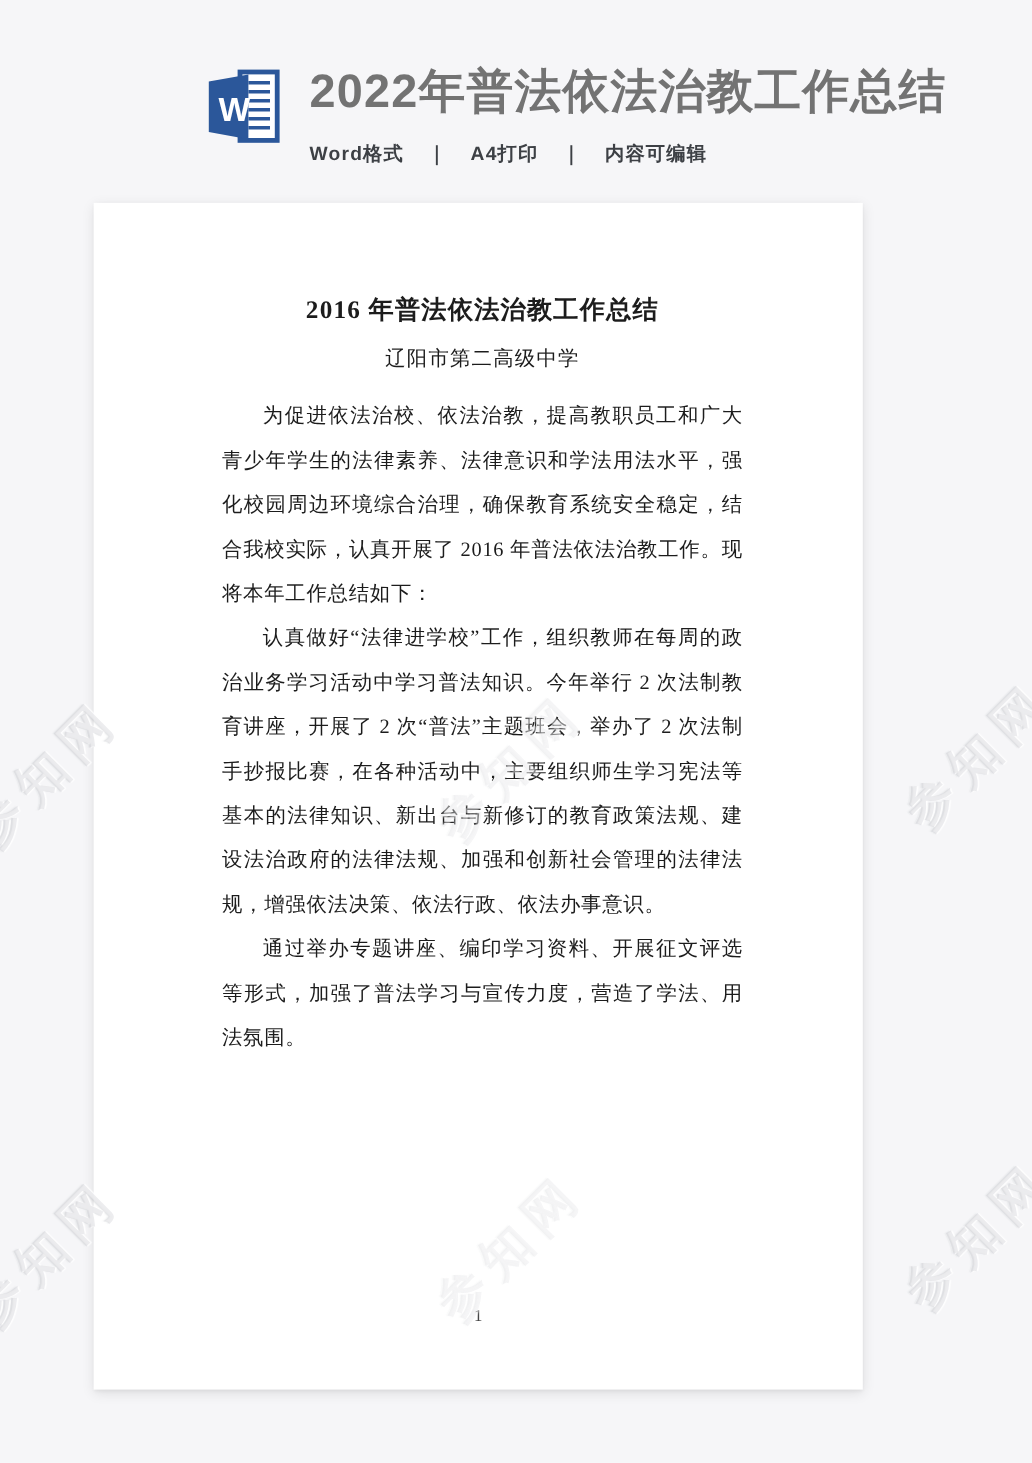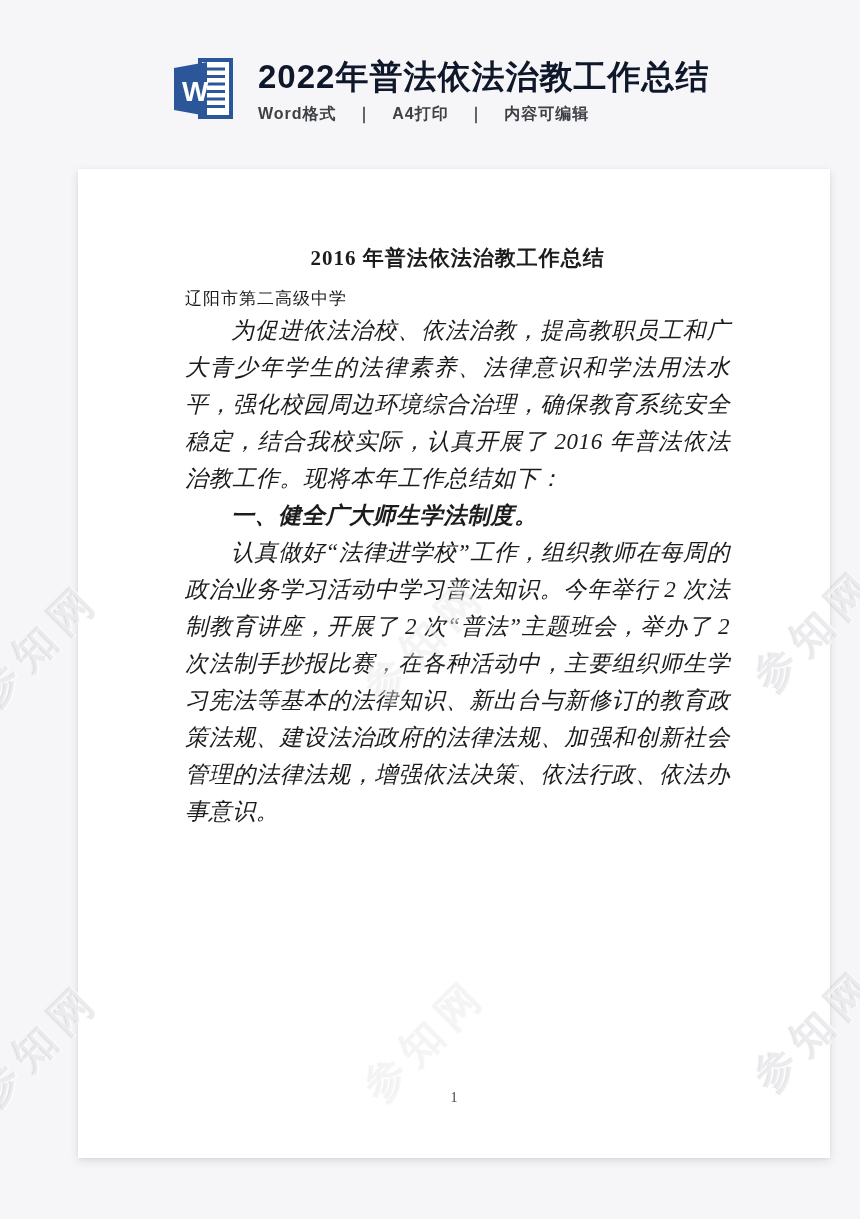--- a/index.html
+++ b/index.html
@@ -16,67 +16,68 @@
   .header {
     position: absolute;
     left: 170px; top: 55px;
     display: flex;
     align-items: flex-start;
     gap: 22px;
   }
   .word-icon { width: 66px; height: 68px; flex: 0 0 auto; }
   .header-text { display: flex; flex-direction: column; }
   .site-title {
-    font-size: 33px;
+    font-size: 39px;
     font-weight: bold;
-    color: #0f172a;
+    color: #737373;
     letter-spacing: 1px;
     line-height: 44px;
     white-space: nowrap;
   }
   .meta-line {
-    margin-top: 5px;
+    margin-top: 19px;
     font-size: 16px;
     font-weight: bold;
     color: #3d4045;
     letter-spacing: 1px;
   }
   .meta-line .sep { margin: 0 14px; color: #3d4045; }
 
   
   .doc-page {
     position: absolute;
     left: 78px; top: 169px;
-    width: 752px; height: 989px;
+    width: 641px; height: 989px;
     background: #ffffff;
     box-shadow: 0 3px 10px rgba(0,0,0,0.10), 0 1px 3px rgba(0,0,0,0.06);
     padding: 74px 100px 0 107px;
     font-family: "Liberation Serif", "DejaVu Serif", serif;
     color: #1c1c1c;
   }
   .doc-title {
     text-align: center;
     font-size: 21px;
     font-weight: bold;
     line-height: 30px;
     margin-bottom: 13px;
     letter-spacing: 1px;
   }
   .doc-subtitle {
+    text-align: center;
     font-size: 17px;
     line-height: 26px;
+    margin-bottom: 16px;
     letter-spacing: 1px;
   }
   .doc-body p {
-    font-size: 23px;
+    font-size: 17px;
     line-height: 37px;
     letter-spacing: 0.6px;
     text-align: justify;
     text-indent: 2em;
-    font-style: italic;
   }
   .doc-body p.heading { font-weight: bold; }
   .page-number {
     position: absolute;
     left: 0; right: 0;
     bottom: 52px;
     text-align: center;
     font-size: 14px;
     color: #444;
   }
@@ -131,22 +132,22 @@
         <span>内容可编辑</span>
       </div>
     </div>
   </div>
 
   <div class="doc-page">
     <div class="doc-title">2016 年普法依法治教工作总结</div>
     <div class="doc-subtitle">辽阳市第二高级中学</div>
     <div class="doc-body">
       <p class="body">为促进依法治校、依法治教，提高教职员工和广大青少年学生的法律素养、法律意识和学法用法水平，强化校园周边环境综合治理，确保教育系统安全稳定，结合我校实际，认真开展了 2016 年普法依法治教工作。现将本年工作总结如下：</p>
-      <p class="heading">一、健全广大师生学法制度。</p>
       <p class="body">认真做好“法律进学校”工作，组织教师在每周的政治业务学习活动中学习普法知识。今年举行 2 次法制教育讲座，开展了 2 次“普法”主题班会，举办了 2 次法制手抄报比赛，在各种活动中，主要组织师生学习宪法等基本的法律知识、新出台与新修订的教育政策法规、建设法治政府的法律法规、加强和创新社会管理的法律法规，增强依法决策、依法行政、依法办事意识。</p>
+      <p class="body">通过举办专题讲座、编印学习资料、开展征文评选等形式，加强了普法学习与宣传力度，营造了学法、用法氛围。</p>
     </div>
     <div class="page-number">1</div>
   </div>
 
   <span class="watermark wm-1">参知网</span>
   <span class="watermark wm-2">参知网</span>
   <span class="watermark wm-3">参知网</span>
   <span class="watermark wm-4">参知网</span>
   <span class="watermark wm-5">参知网</span>
   <span class="watermark wm-6">参知网</span>

